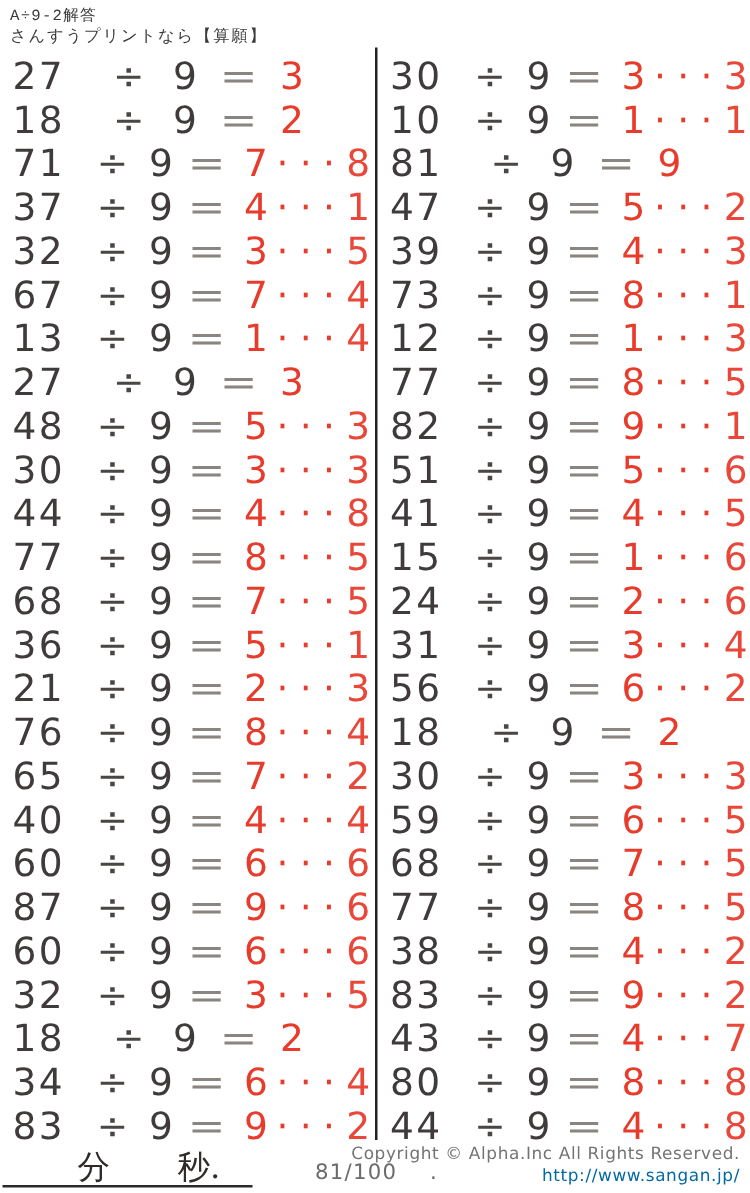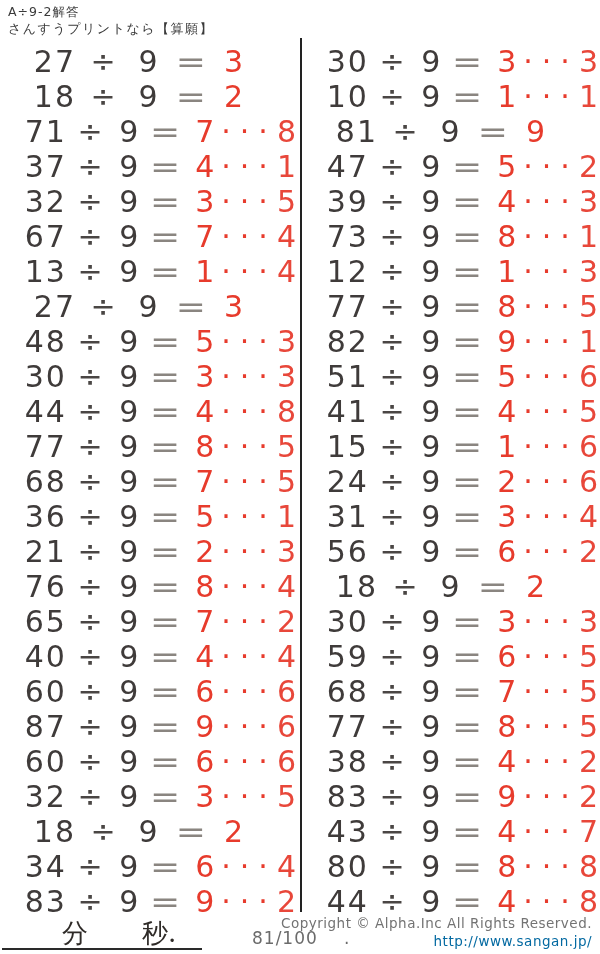--- a/index.html
+++ b/index.html
@@ -2,38 +2,38 @@
 <html><head>
 <meta charset="utf-8">
 <style>
   html,body{margin:0;padding:0;}
   body{
     width:600px;height:954px;position:relative;background:#ffffff;
     font-family:"DejaVu Sans","Liberation Sans",sans-serif;
     overflow:hidden;
   }
   .hdr-title{
-    position:absolute;left:8px;top:4px;font-size:12.5px;color:#3a3a3a;letter-spacing:1px;
+    position:absolute;left:8px;top:4px;font-size:12.5px;color:#3a3a3a;letter-spacing:1px;font-family:Liberation Mono, monospace;
   }
   .hdr-sub{
     position:absolute;left:8px;top:20px;font-size:13px;color:#3a3a3a;letter-spacing:1.5px;
   }
   .divider{
     position:absolute;left:300px;top:38px;width:2px;height:874px;background:#222222;
   }
   .col{
     position:absolute;top:44px;width:288px;
   }
   .col-left{left:10px;}
   .col-right{left:312px;}
   .row{
     height:35px;display:flex;align-items:center;
     font-size:30px;font-weight:400;color:#3f3b3a;letter-spacing:2px;line-height:1;
   }
-  .dividend{width:66px;text-align:right;}
+  .dividend{width:66px;}
   .op{width:56px;text-align:center;color:#4a4644;}
   .divisor{width:34px;text-align:center;}
   .eq{width:52px;text-align:center;color:#8a8580;transform:scaleX(1.2);}
   .answer{padding-left:6px;color:#e73b2c;display:flex;align-items:center;}
   .dots{letter-spacing:9px;margin-left:5px;color:#e73b2c;}
   .r{color:#e8473a;}
   .time-line{
     position:absolute;left:2px;top:912px;width:200px;height:36px;
     border-bottom:2px solid #2a2a2a;
   }

